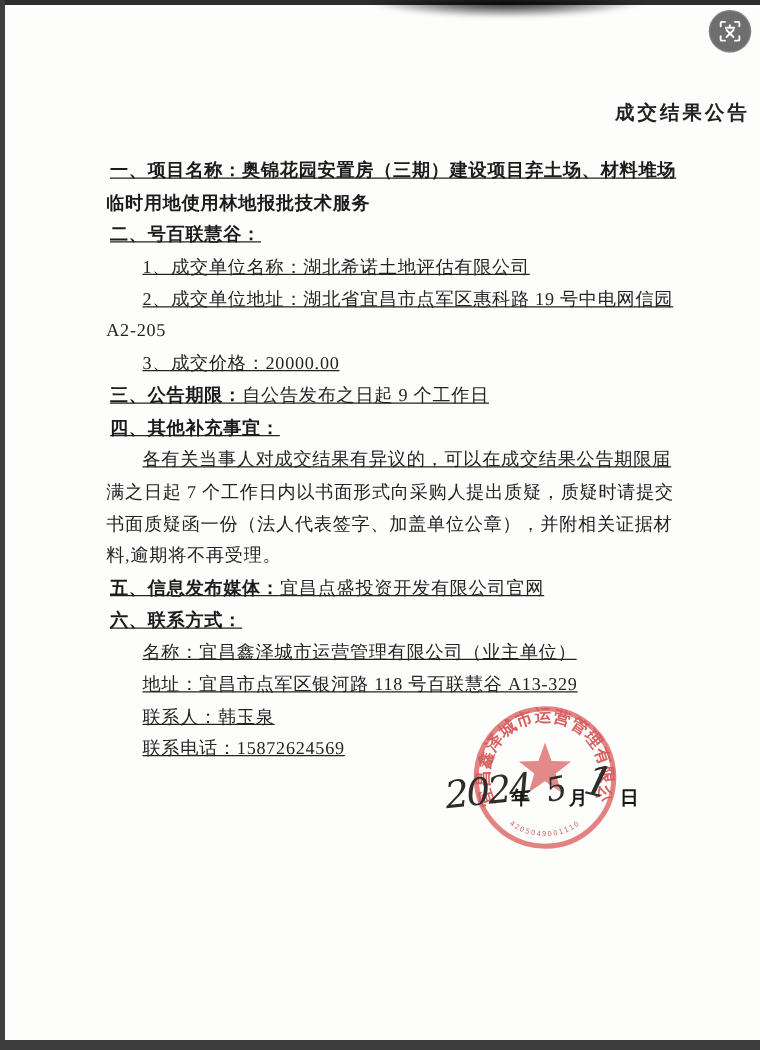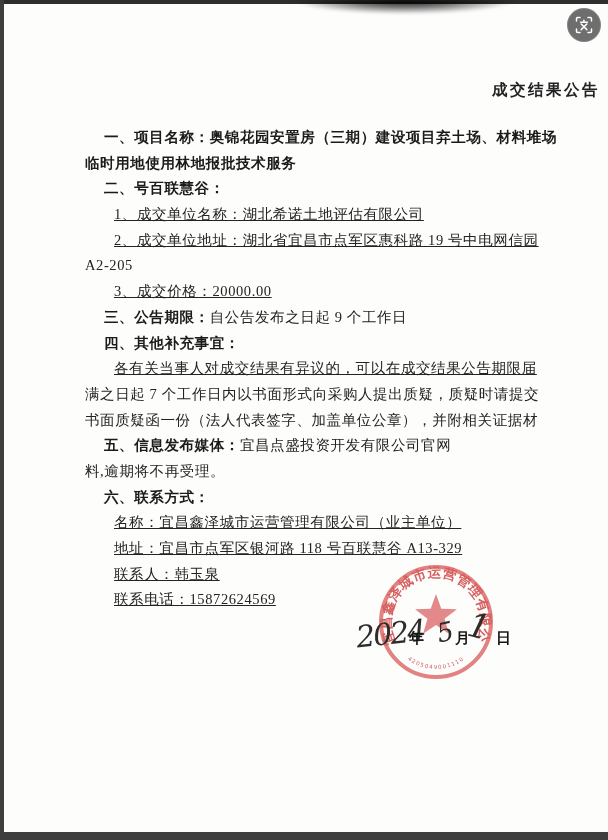--- a/index.html
+++ b/index.html
@@ -24,21 +24,21 @@
     box-shadow:0 0 0 1px rgba(255,255,255,0.15) inset;cursor:pointer;
   }
   
   .doc-title{
     position:absolute;top:80px;left:0;width:600px;text-align:right;
     font-size:15.5px;font-weight:700;letter-spacing:2.5px;color:#222;
   }
   .doc-body{position:absolute;top:125px;left:85px;width:460px;}
   .line{height:25.7px;line-height:25.7px;font-size:14.5px;white-space:nowrap;letter-spacing:0.6px;color:#232323;}
   .line .b{font-weight:700;color:#1b1b1b;}
-  .line.head{margin-left:19px;}
+  .line.head{margin-left:3px;text-decoration:underline;}
   .line.sub{margin-left:29px;text-decoration:underline;}
   .line.cont{margin-left:0;}
   
   .seal{position:absolute;left:361px;top:547px;width:150px;height:150px;opacity:0.88;}
   
   .date-layer span{position:absolute;display:block;}
   .hw{font-style:italic;color:#2f2d2b;font-family:"DejaVu Serif",serif;}
   .hw-year{left:356px;top:616px;font-size:30px;transform:rotate(-6deg);letter-spacing:-2px;}
   .hw-month{left:437px;top:617px;font-size:26px;transform:rotate(-12deg);}
   .hw-day{left:468px;top:606px;font-size:34px;transform:rotate(14deg);font-weight:300;}
@@ -80,22 +80,22 @@
   <div class="line head"><span class="b">二、号百联慧谷：</span><span></span></div>
   <div class="line sub"><span class="b"></span><span>1、成交单位名称：湖北希诺土地评估有限公司</span></div>
   <div class="line sub"><span class="b"></span><span>2、成交单位地址：湖北省宜昌市点军区惠科路 19 号中电网信园</span></div>
   <div class="line cont"><span class="b"></span><span>A2-205</span></div>
   <div class="line sub"><span class="b"></span><span>3、成交价格：20000.00</span></div>
   <div class="line head"><span class="b">三、公告期限：</span><span>自公告发布之日起 9 个工作日</span></div>
   <div class="line head"><span class="b">四、其他补充事宜：</span><span></span></div>
   <div class="line sub"><span class="b"></span><span>各有关当事人对成交结果有异议的，可以在成交结果公告期限届</span></div>
   <div class="line cont"><span class="b"></span><span>满之日起 7 个工作日内以书面形式向采购人提出质疑，质疑时请提交</span></div>
   <div class="line cont"><span class="b"></span><span>书面质疑函一份（法人代表签字、加盖单位公章），并附相关证据材</span></div>
+  <div class="line cont"><span class="b"></span><span>料,逾期将不再受理。</span></div>
   <div class="line head"><span class="b">五、信息发布媒体：</span><span>宜昌点盛投资开发有限公司官网</span></div>
-  <div class="line cont"><span class="b"></span><span>料,逾期将不再受理。</span></div>
   <div class="line head"><span class="b">六、联系方式：</span><span></span></div>
   <div class="line sub"><span class="b"></span><span>名称：宜昌鑫泽城市运营管理有限公司（业主单位）</span></div>
   <div class="line sub"><span class="b"></span><span>地址：宜昌市点军区银河路 118 号百联慧谷 A13-329</span></div>
   <div class="line sub"><span class="b"></span><span>联系人：韩玉泉</span></div>
   <div class="line sub"><span class="b"></span><span>联系电话：15872624569</span></div>
 </div>
 
 <svg class="seal" viewBox="0 0 150 150">
   <defs>
     <path id="sealArc" d="M 36.03 97.5 A 45 45 0 1 1 113.97 97.5" fill="none"></path>

